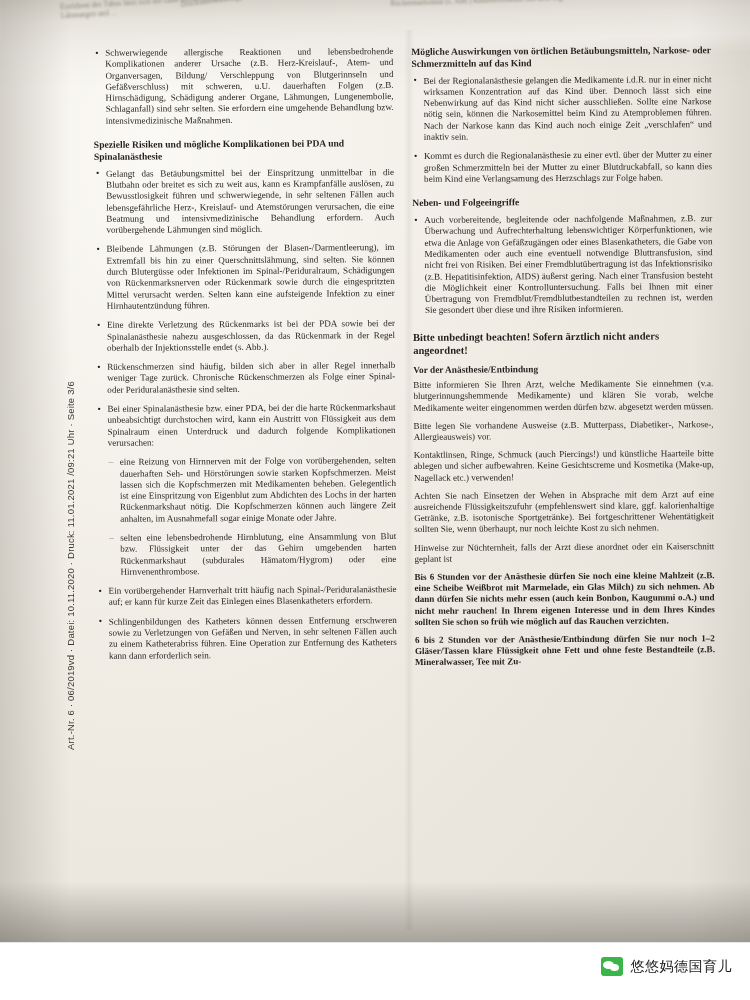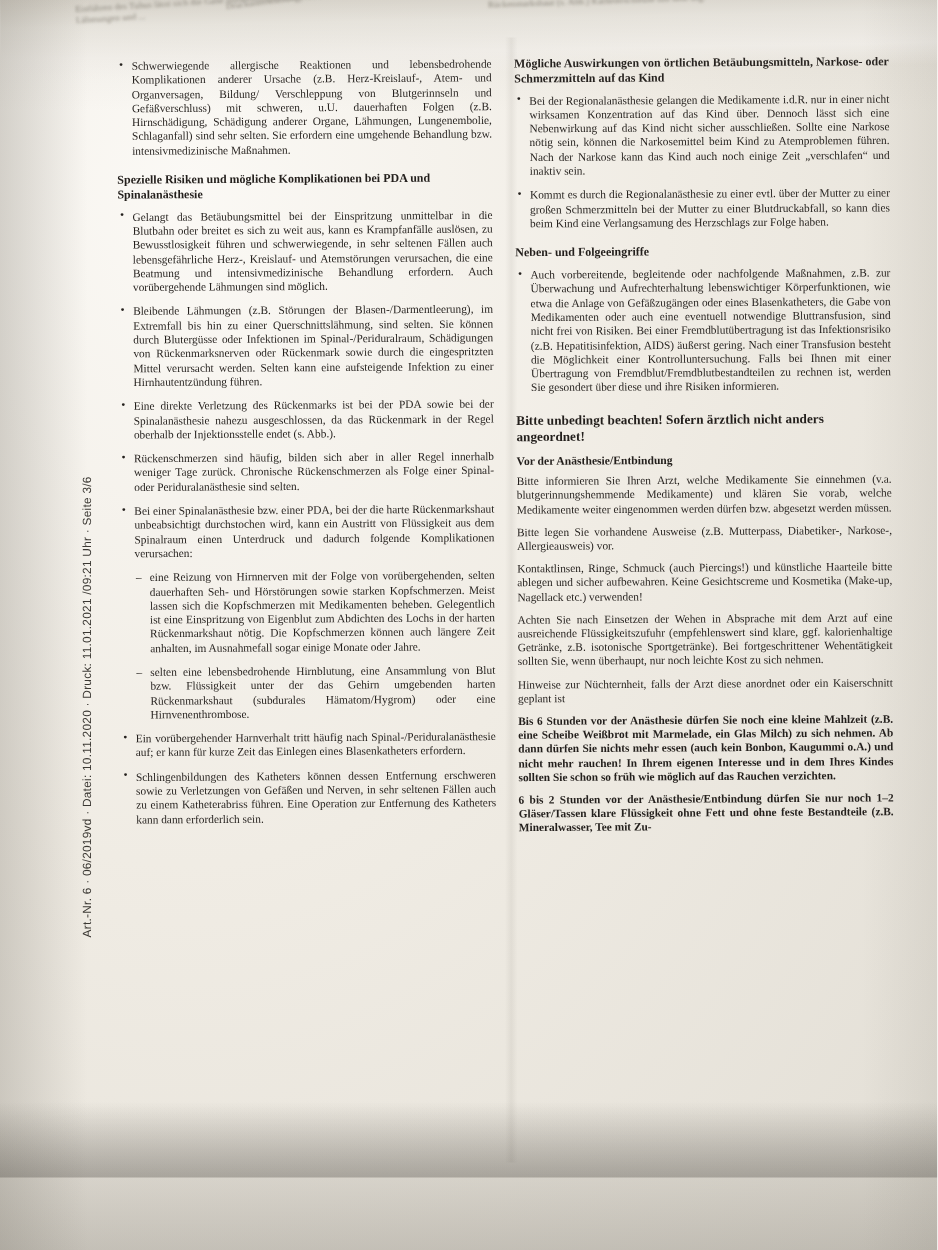--- a/index.html
+++ b/index.html
@@ -220,13 +220,19 @@
       <div class="blk">Hinweise zur Nüchternheit, falls der Arzt diese anordnet oder ein Kaiserschnitt geplant ist</div>
       <div class="blk" style="font-weight:bold">Bis 6 Stunden vor der Anästhesie dürfen Sie noch eine kleine Mahlzeit (z.B. eine Scheibe Weißbrot mit Marmelade, ein Glas Milch) zu sich nehmen. Ab dann dürfen Sie nichts mehr essen (auch kein Bonbon, Kaugummi o.A.) und nicht mehr rauchen! In Ihrem eigenen Interesse und in dem Ihres Kindes sollten Sie schon so früh wie möglich auf das Rauchen verzichten.</div>
       <div class="blk" style="font-weight:bold">6 bis 2 Stunden vor der Anästhesie/Entbindung dürfen Sie nur noch 1–2 Gläser/Tassen klare Flüssigkeit ohne Fett und ohne feste Bestandteile (z.B. Mineralwasser, Tee mit Zu-</div>
     </div>
 
   </div>
 
   <div id="vignette"></div>
   <div id="bottom-shadow"></div>
 
+  <div id="banner">
+    <div id="wm">
+      <div id="wm-icon"></div>
+      <div id="wm-text">悠悠妈德国育儿</div>
+    </div>
+  </div>
 </div>
 
 </body></html>

